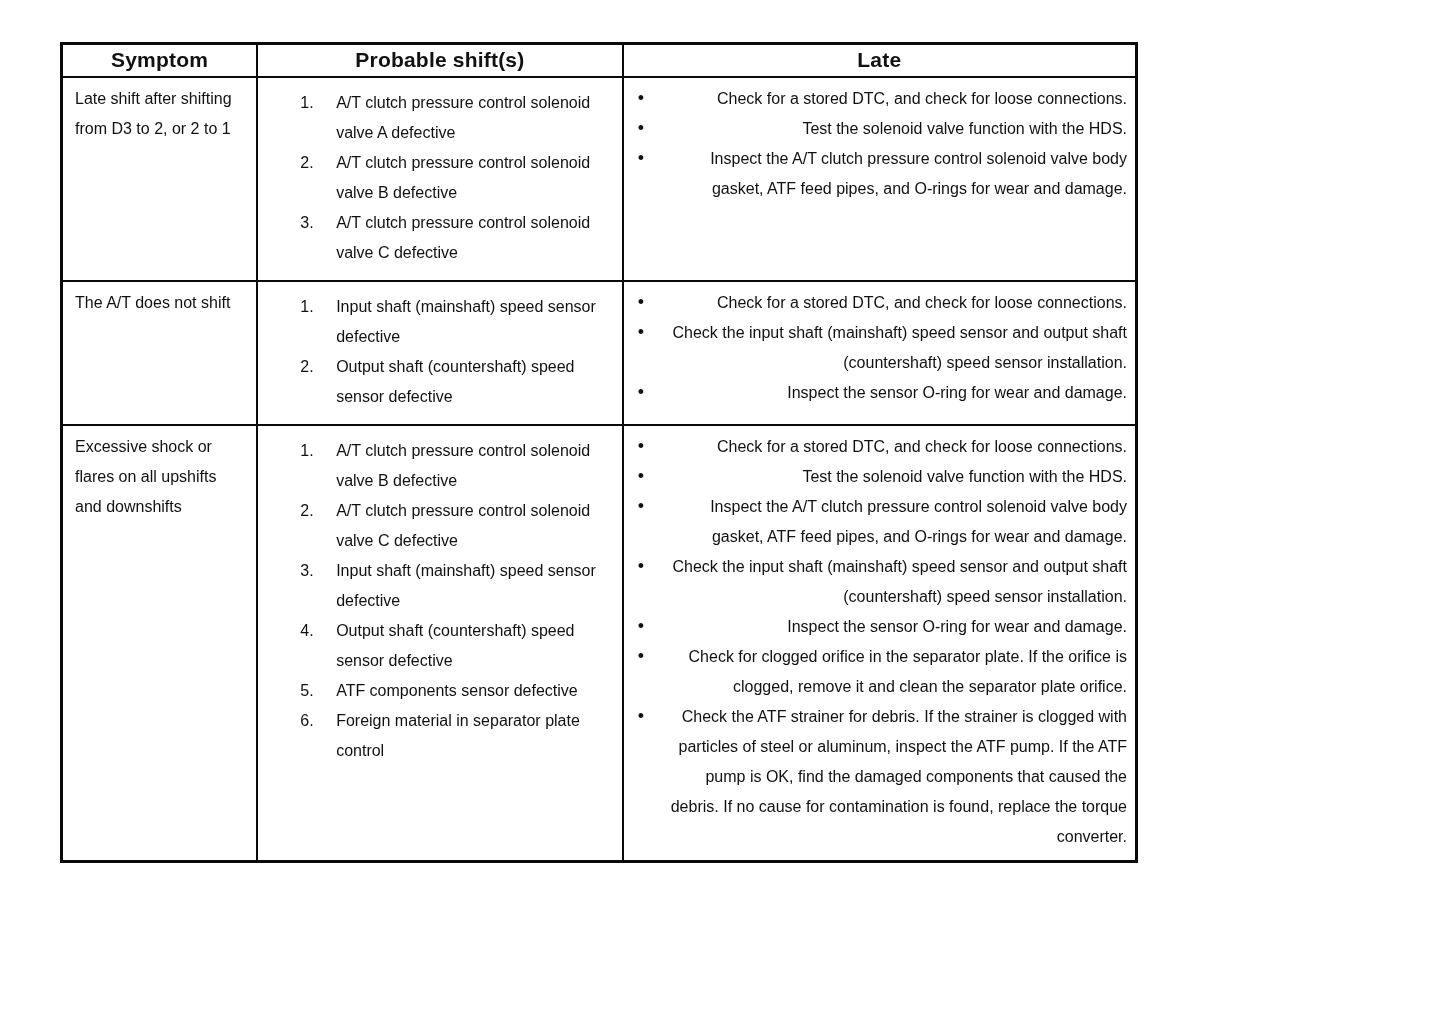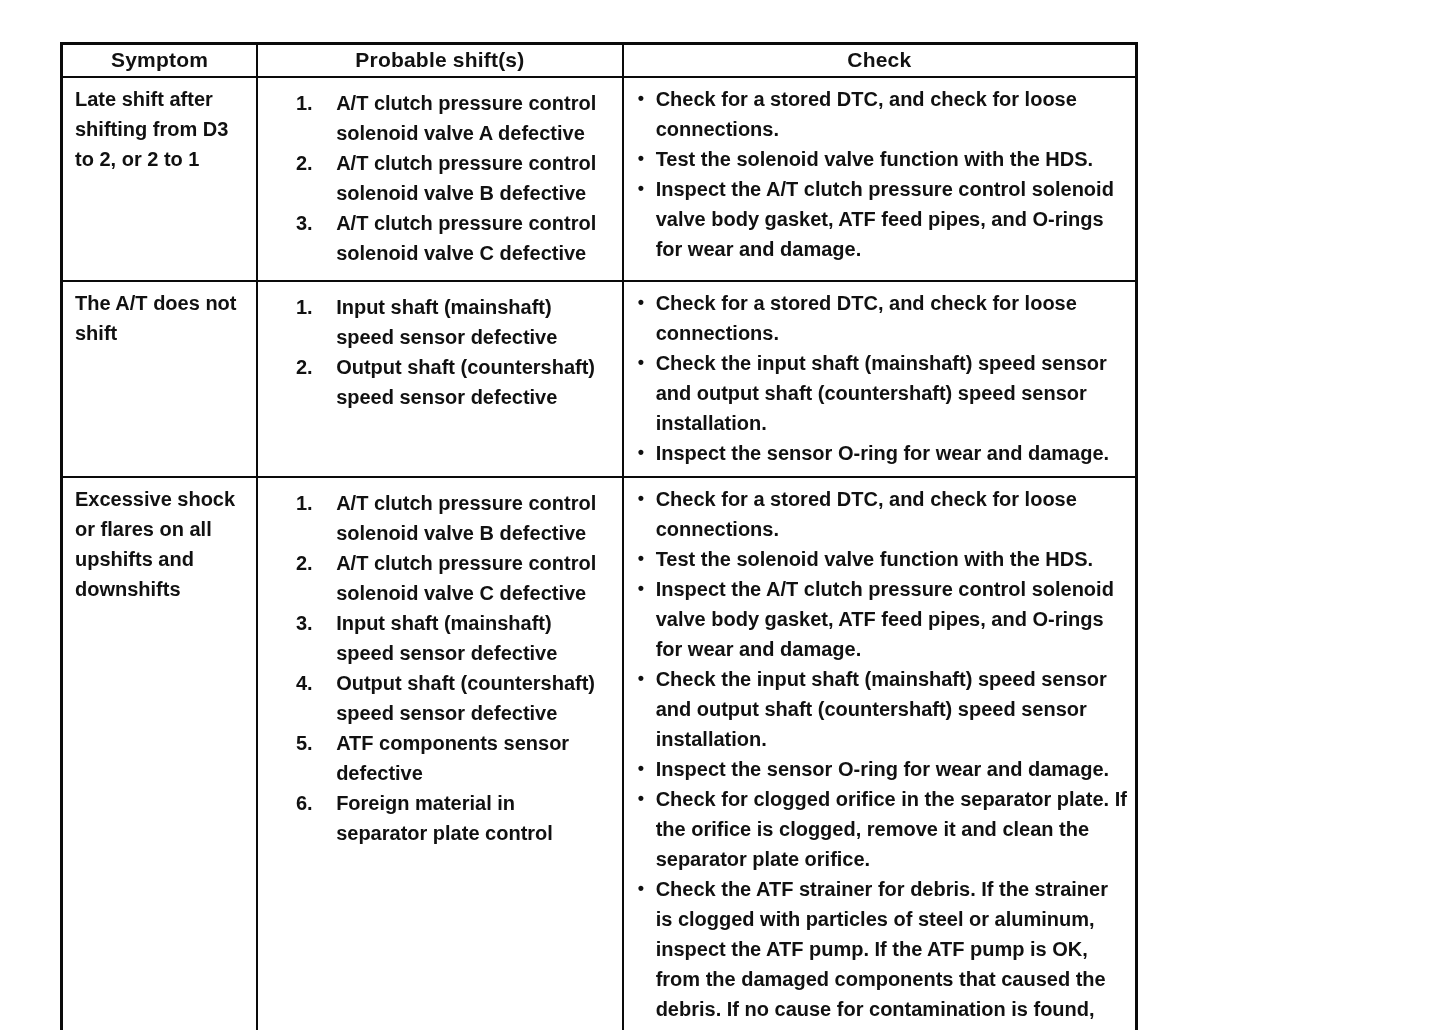--- a/index.html
+++ b/index.html
@@ -36,22 +36,22 @@
     border: 2px solid #0a0a0a;
     font-size: 21px;
     font-weight: bold;
     text-align: center;
     padding: 3px 4px 4px 4px;
     letter-spacing: 0.2px;
   }
   td {
     border: 2px solid #0a0a0a;
     vertical-align: top;
-    font-size: 20px;
-    font-weight: bold;
+    font-size: 16px;
+    font-weight: normal;
     line-height: 30px;
     padding: 6px 8px 8px 10px;
   }
   td.symptom-cell { padding-left: 12px; padding-right: 14px; }
 
   
   ol.causes-list {
     margin: 4px;
     padding: 0 0 0 46px;
     list-style: decimal outside;
@@ -64,20 +64,21 @@
   
   ul.notes-list {
     margin: 0;
     padding: 0;
     list-style: none;
   }
   ul.notes-list li {
     position: relative;
     padding-left: 22px;
     margin: 0;
+    text-align: right;
   }
   ul.notes-list li::before {
     content: "\2022";
     position: absolute;
     left: 4px;
     top: -1px;
     font-size: 18px;
   }
 </style>
 </head>
@@ -87,21 +88,21 @@
   <table class="trouble-table">
     <colgroup>
       <col class="col-symptom">
       <col class="col-causes">
       <col class="col-notes">
     </colgroup>
     <thead>
       <tr>
         <th>Symptom</th>
         <th>Probable shift(s)</th>
-        <th>Check</th>
+        <th>Late</th>
       </tr>
     </thead>
     <tbody>
       <tr>
         <td class="symptom-cell">Late shift after shifting from D3 to 2, or 2 to 1</td>
         <td>
           <ol class="causes-list">
             <li>A/T clutch pressure control solenoid valve A defective</li>
             <li>A/T clutch pressure control solenoid valve B defective</li>
             <li>A/T clutch pressure control solenoid valve C defective</li>
@@ -144,19 +145,19 @@
           </ol>
         </td>
         <td>
           <ul class="notes-list">
             <li>Check for a stored DTC, and check for loose connections.</li>
             <li>Test the solenoid valve function with the HDS.</li>
             <li>Inspect the A/T clutch pressure control solenoid valve body gasket, ATF feed pipes, and O-rings for wear and damage.</li>
             <li>Check the input shaft (mainshaft) speed sensor and output shaft (countershaft) speed sensor installation.</li>
             <li>Inspect the sensor O-ring for wear and damage.</li>
             <li>Check for clogged orifice in the separator plate. If the orifice is clogged, remove it and clean the separator plate orifice.</li>
-            <li>Check the ATF strainer for debris. If the strainer is clogged with particles of steel or aluminum, inspect the ATF pump. If the ATF pump is OK, from the damaged components that caused the debris. If no cause for contamination is found, replace the torque converter.</li>
+            <li>Check the ATF strainer for debris. If the strainer is clogged with particles of steel or aluminum, inspect the ATF pump. If the ATF pump is OK, find the damaged components that caused the debris. If no cause for contamination is found, replace the torque converter.</li>
           </ul>
         </td>
       </tr>
     </tbody>
   </table>
 </div>
 
 </body></html>

